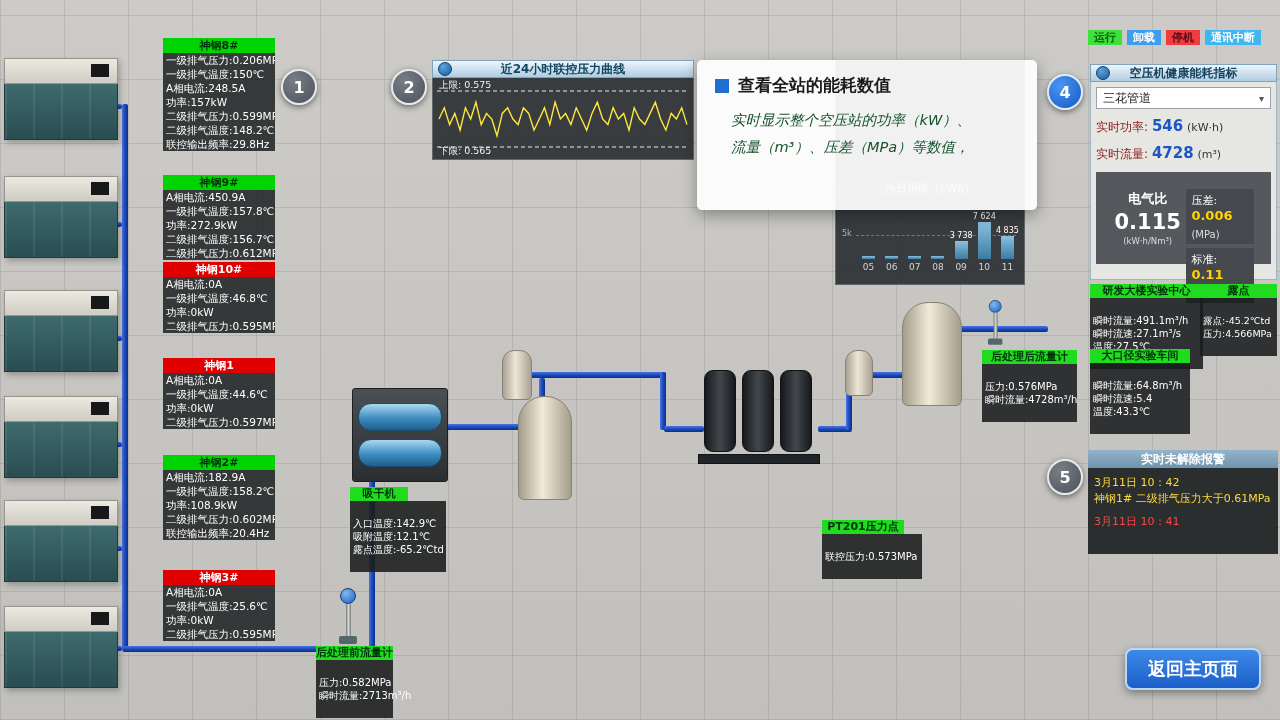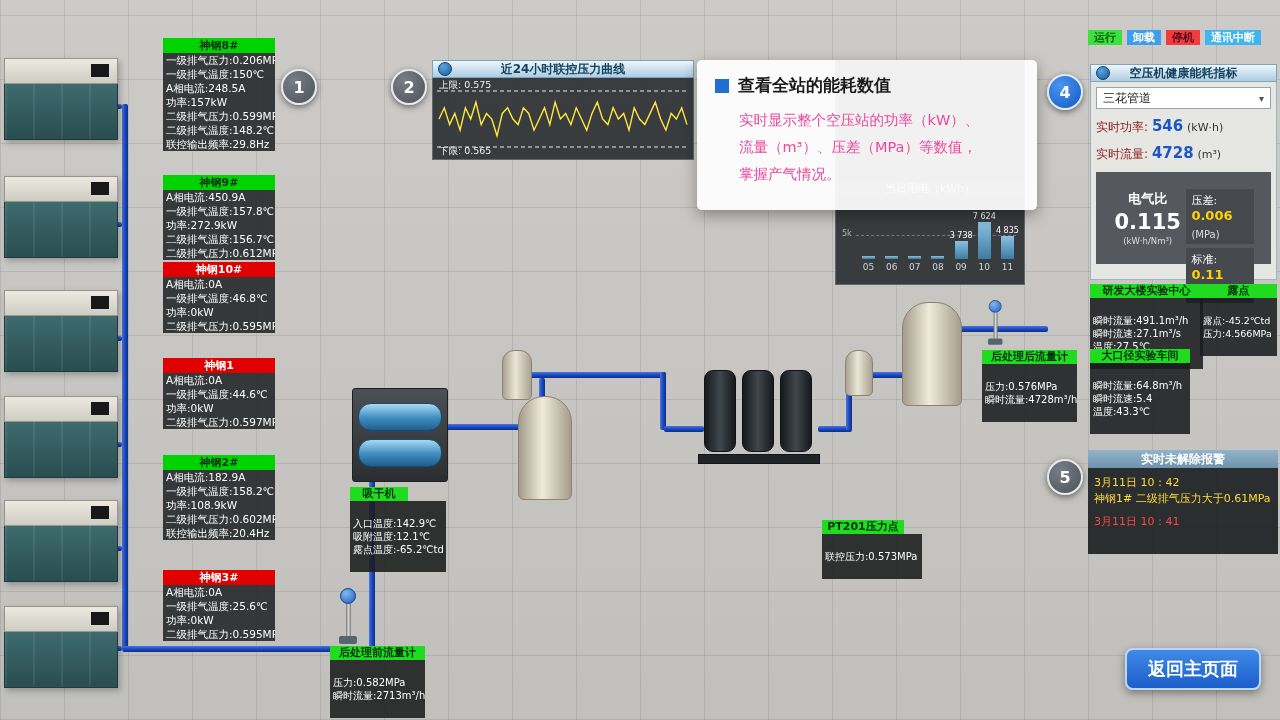--- a/index.html
+++ b/index.html
@@ -63,21 +63,21 @@
   .bar{width:13px;background:linear-gradient(#8cc0e0,#3c7ca3);}
   .exlabels{position:absolute;left:22px;top:201px;width:160px;display:flex;justify-content:space-between;font-size:9px;color:#cfd6da;}
   .bar-x{width:21px;text-align:center;}
 
   
   .tooltip{position:absolute;left:697px;top:60px;width:340px;height:150px;background:rgba(255,255,255,.93);border-radius:5px;
     box-shadow:0 5px 16px rgba(0,0,0,.35);z-index:10;box-sizing:border-box;padding:14px 18px;}
   .tt-title-row{display:flex;align-items:center;gap:9px;}
   .tt-sq{width:14px;height:14px;background:#1f6fd0;}
   .tt-title{font-size:17px;font-weight:bold;color:#1b1b1b;}
-  .tt-body{margin:10px 0 0 24px;font-size:14.5px;color:#ec4899;line-height:27px;}
+  .tt-body{margin:10px 0 0 16px;font-size:14.5px;color:#14532d;line-height:27px;font-style:italic;}
 
   
   .hpanel{position:absolute;left:1090px;top:64px;width:187px;height:216px;z-index:5;}
   .hp-body{background:#e6e6e3;border:1px solid #9db4c4;border-top:none;padding:5px;box-sizing:border-box;height:198px;}
   .hp-select{height:20px;background:#fff;border:1px solid #9aa3a8;display:flex;align-items:center;justify-content:space-between;
     padding:0 6px;font-size:12px;color:#222;cursor:pointer;}
   .chev{font-size:10px;color:#555;}
   .hp-row{margin-top:8px;font-size:12px;color:#222;}
   .hp-lbl{color:#8a1a1a;}
   .hp-val{color:#1b56c8;font-weight:bold;font-size:15px;}
@@ -319,21 +319,20 @@
   </div>
 
   <div class="tooltip">
     <div class="tt-title-row">
       <span class="tt-sq"></span>
       <span class="tt-title">查看全站的能耗数值</span>
     </div>
     <div class="tt-body">
       <div>实时显示整个空压站的功率（kW）、</div>
       <div>流量（m³）、压差（MPa）等数值，</div>
-      <div>掌握产气情况。</div>
     </div>
   </div>
 
   <div class="hpanel">
     <div class="panel-hd">
         <span class="clock"></span>
         <span>空压机健康能耗指标</span>
       </div>
     <div class="hp-body">
       <div class="hp-select">
@@ -406,21 +405,21 @@
   </div>
 
   <div class="eqtag" style="left:350px;top:487px;width:96px">
     <div class="gtag" style="width:58px;margin:0">吸干机</div>
     <div class="ginfo">
       <div>入口温度:142.9℃</div>
       <div>吸附温度:12.1℃</div>
       <div>露点温度:-65.2℃td</div>
     </div>
   </div>
-  <div class="eqtag" style="left:330px;top:646px;width:95px">
+  <div class="eqtag" style="left:316px;top:646px;width:77px">
     <div class="gtag">后处理前流量计</div>
     <div class="ginfo">
       <div>压力:0.582MPa</div>
       <div>瞬时流量:2713m³/h</div>
     </div>
   </div>
   <div class="eqtag" style="left:822px;top:520px;width:100px">
     <div class="gtag" style="width:82px">PT201压力点</div>
     <div class="ginfo">
       <div>联控压力:0.573MPa</div>

